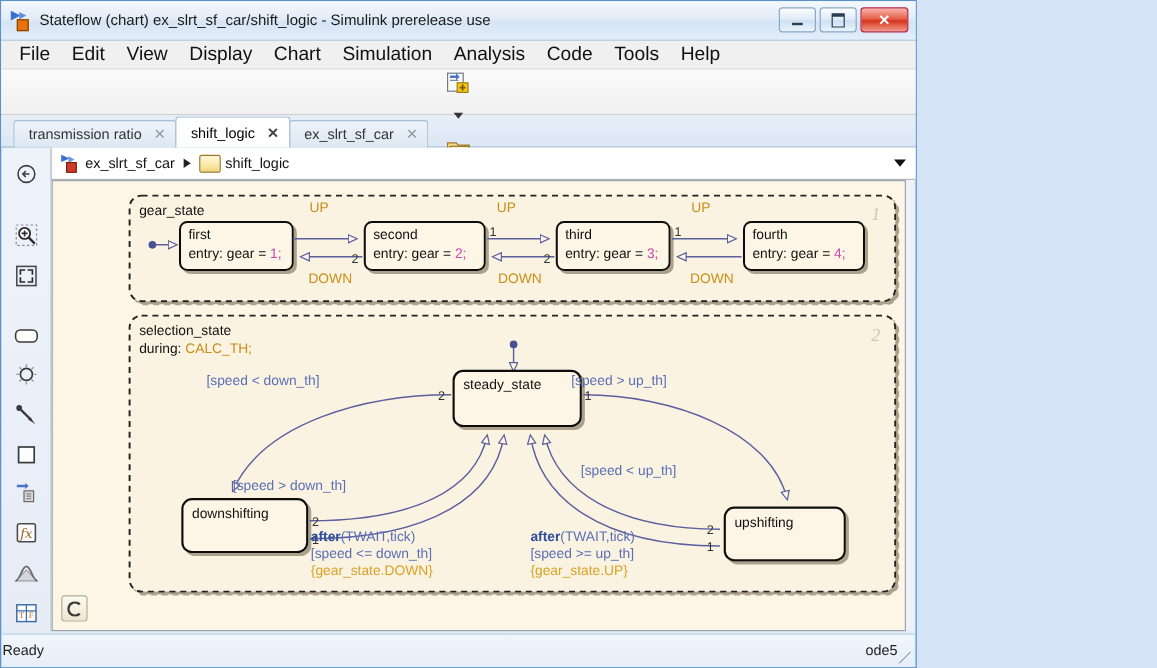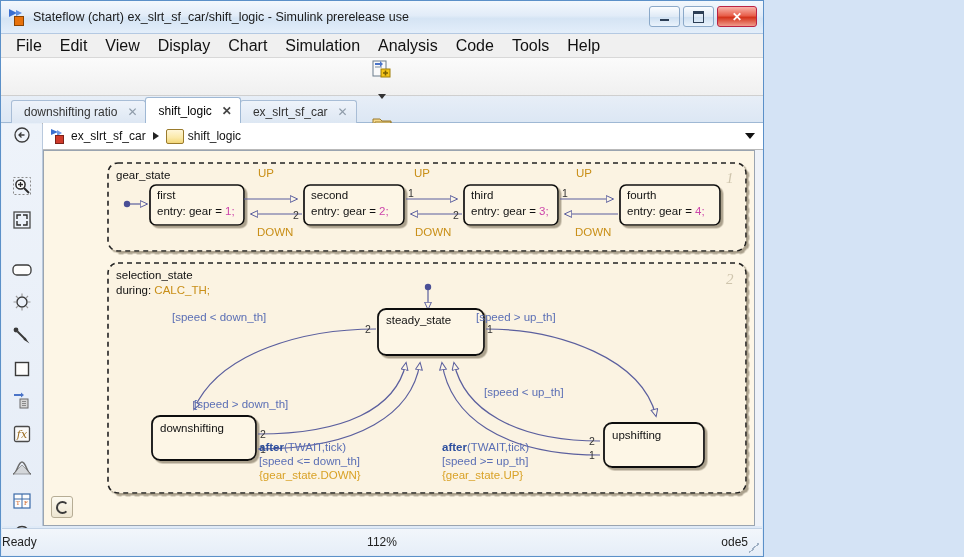--- a/index.html
+++ b/index.html
@@ -128,21 +128,21 @@
     width:16px;height:13px;border:1px solid #9a7b2c;border-radius:2px;margin-right:4px;
     background:linear-gradient(180deg,#fff6d8 0%,#fbe9a8 60%,#f2d678 100%);flex:none;
   }
   .crumb-caret{position:absolute;right:8px;width:0;height:0;border-left:5px solid transparent;border-right:5px solid transparent;border-top:6px solid #111;}
 
   
   .palette{
     position:absolute;left:1px;top:123px;width:40px;bottom:30px;
     background:linear-gradient(180deg,#eef3fa 0%,#e6edf7 100%);
     border-right:1px solid #b9c9dd;
-    display:flex;flex-direction:column;align-items:center;padding-top:1px;gap:12px;
+    display:flex;flex-direction:column;align-items:center;padding-top:11px;gap:12px;
   }
   .pal-btn{
     width:28px;height:26px;display:flex;align-items:center;justify-content:center;
     border:1px solid transparent;border-radius:3px;
   }
   .pal-sep{width:24px;height:1px;background:#c3cedd;margin:3px 0;}
 
   
   .canvas{
     position:absolute;left:42px;top:149px;right:8px;bottom:30px;
@@ -388,21 +388,21 @@
             <circle cx="12" cy="14" r="1"></circle>
             <circle cx="15" cy="14" r="1"></circle>
         </g>
       </svg>
     </div>
     <div class="caret"></div>
   </div>
 
   <div class="tabstrip">
     <div class="tab">
-      <span>downshifting ratio</span>
+      <span>transmission ratio</span>
       <span class="x">✕</span>
     </div>
     <div class="tab active">
       <span>shift_logic</span>
       <span class="x">✕</span>
     </div>
     <div class="tab">
       <span>ex_slrt_sf_car</span>
       <span class="x">✕</span>
     </div>
@@ -671,17 +671,16 @@
       <div class="sb-badge">
         <span class="ring"></span>
       </div>
     </div>
   </div>
 
   <div class="vscroll"></div>
 
   <div class="statusbar">
     <span class="st-left">Ready</span>
-    <span class="st-mid">112%</span>
     <span class="st-right">ode5</span>
     <span class="grip"></span>
   </div>
 </div>
 
 </body></html>

